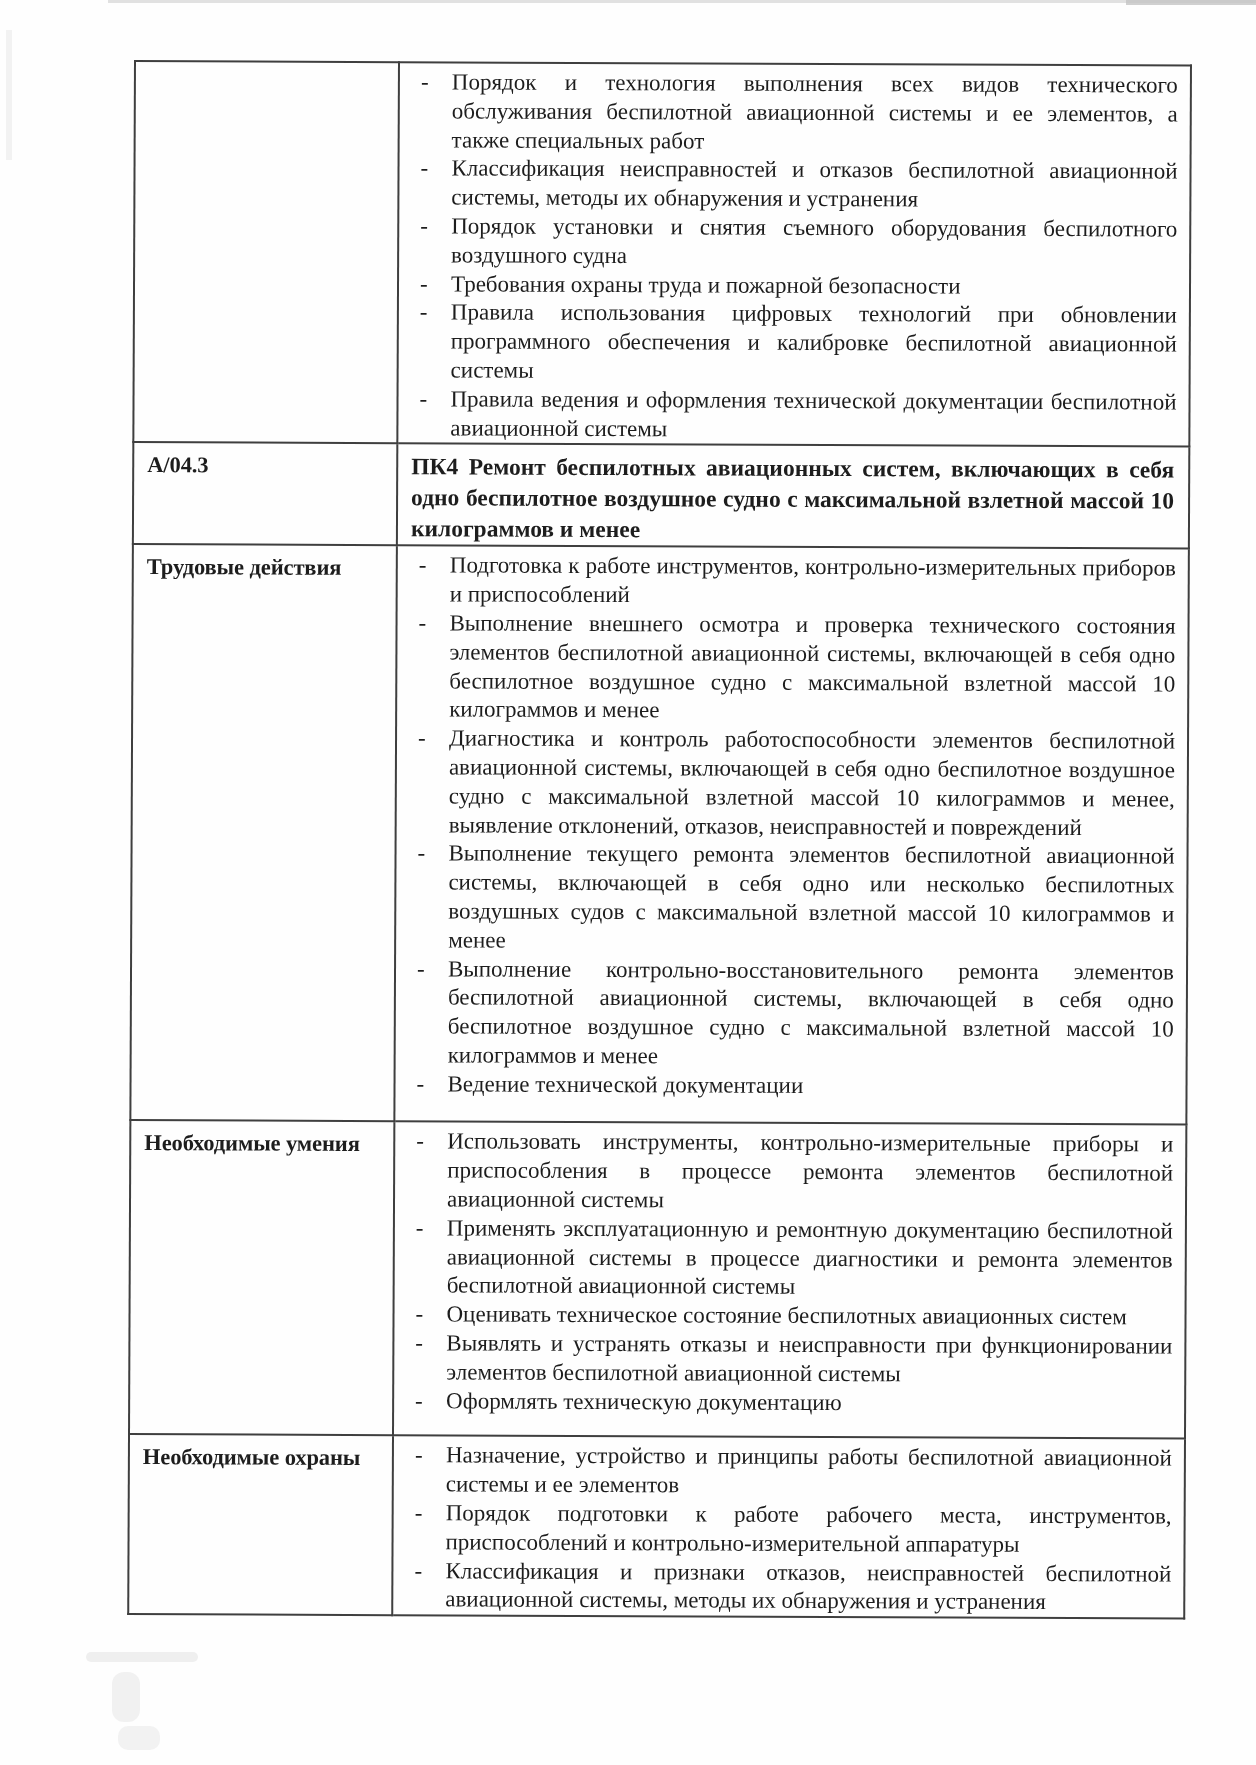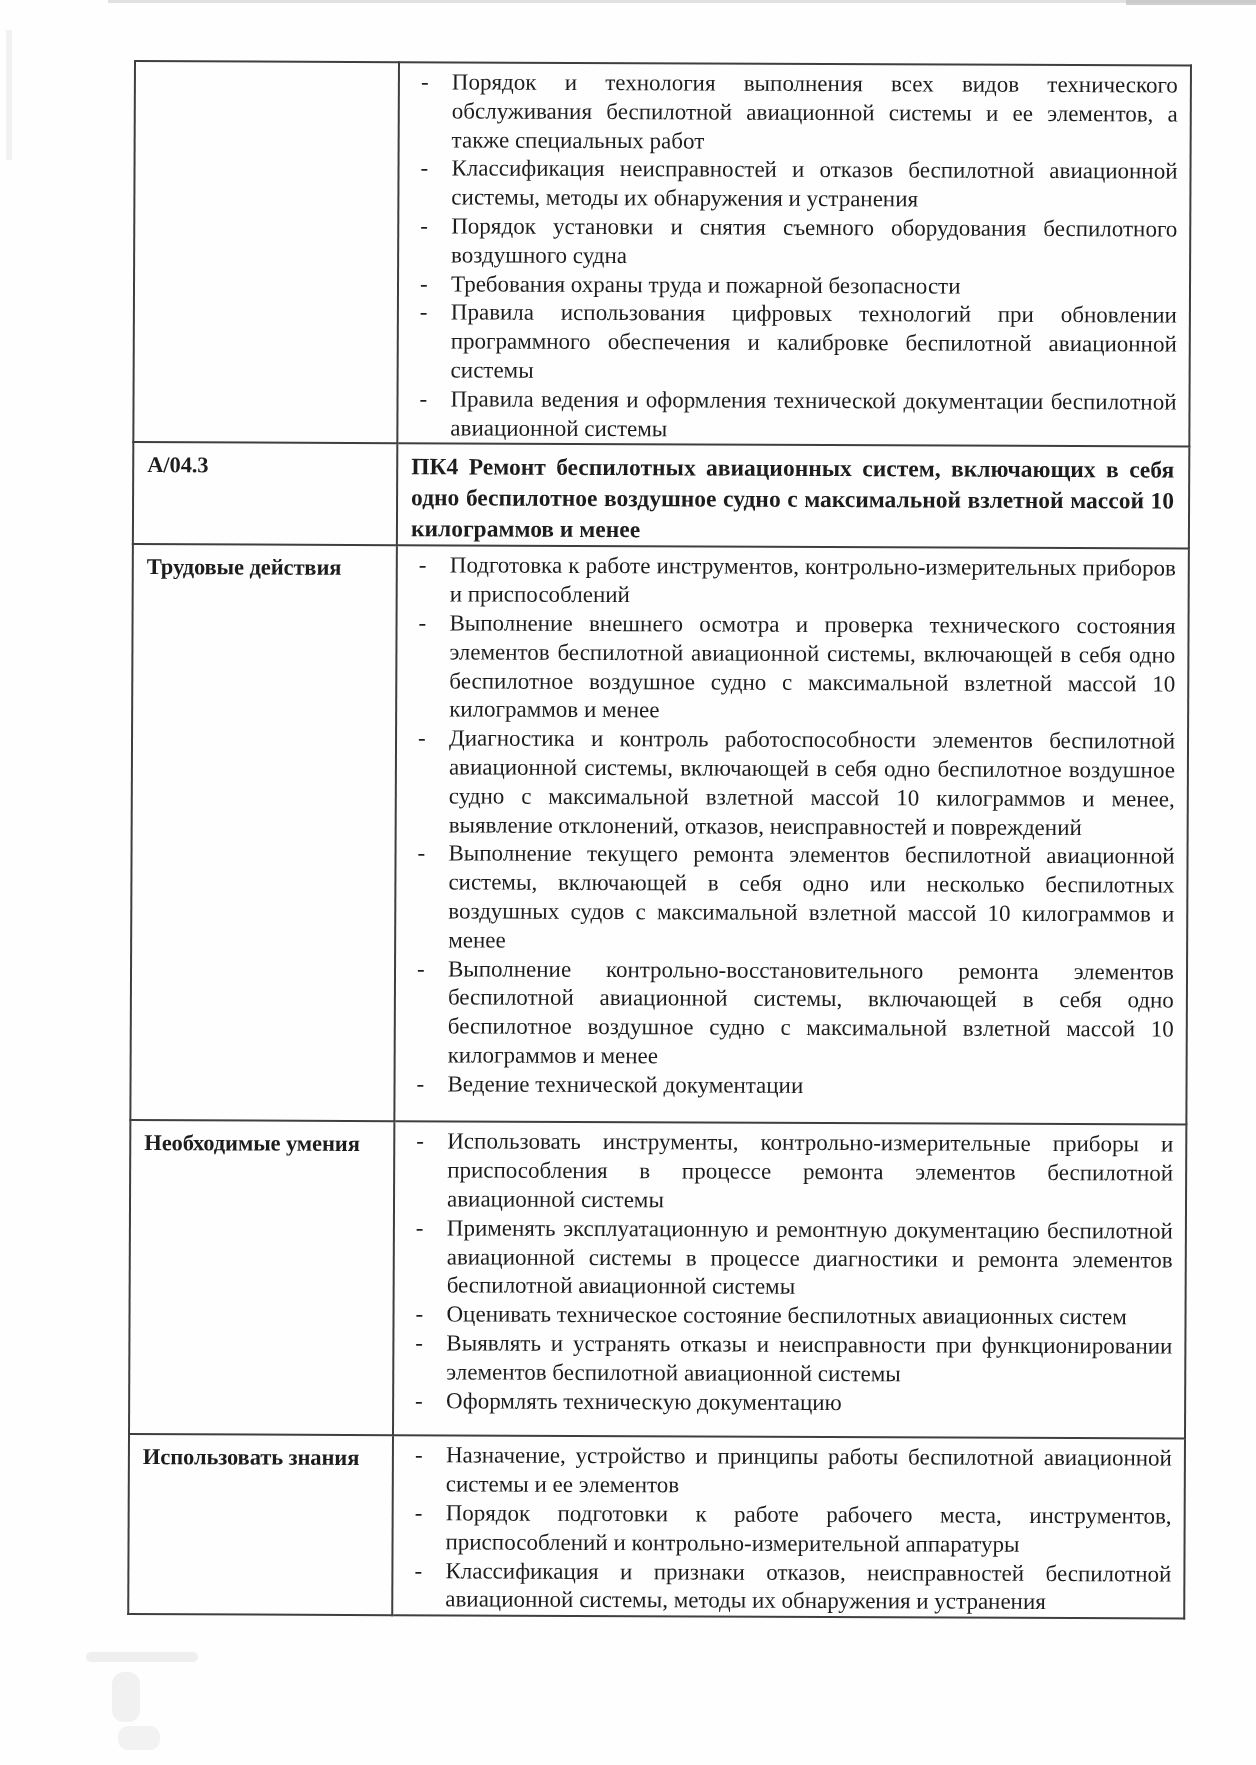--- a/index.html
+++ b/index.html
@@ -192,21 +192,21 @@
           <div class="bt">Выявлять и устранять отказы и неисправности при функционировании элементов беспилотной авиационной системы</div>
         </div>
         <div class="bullet">
           <span class="dash">-</span>
           <div class="bt">Оформлять техническую документацию</div>
         </div>
       </td>
     </tr>
 
     <tr class="r5">
-      <td class="label-cell">Использовать знания</td>
+      <td class="label-cell">Необходимые охраны</td>
       <td class="content-cell">
         <div class="bullet">
           <span class="dash">-</span>
           <div class="bt">Назначение, устройство и принципы работы беспилотной авиационной системы и ее элементов</div>
         </div>
         <div class="bullet">
           <span class="dash">-</span>
           <div class="bt">Порядок подготовки к работе рабочего места, инструментов, приспособлений и контрольно-измерительной аппаратуры</div>
         </div>
         <div class="bullet">

